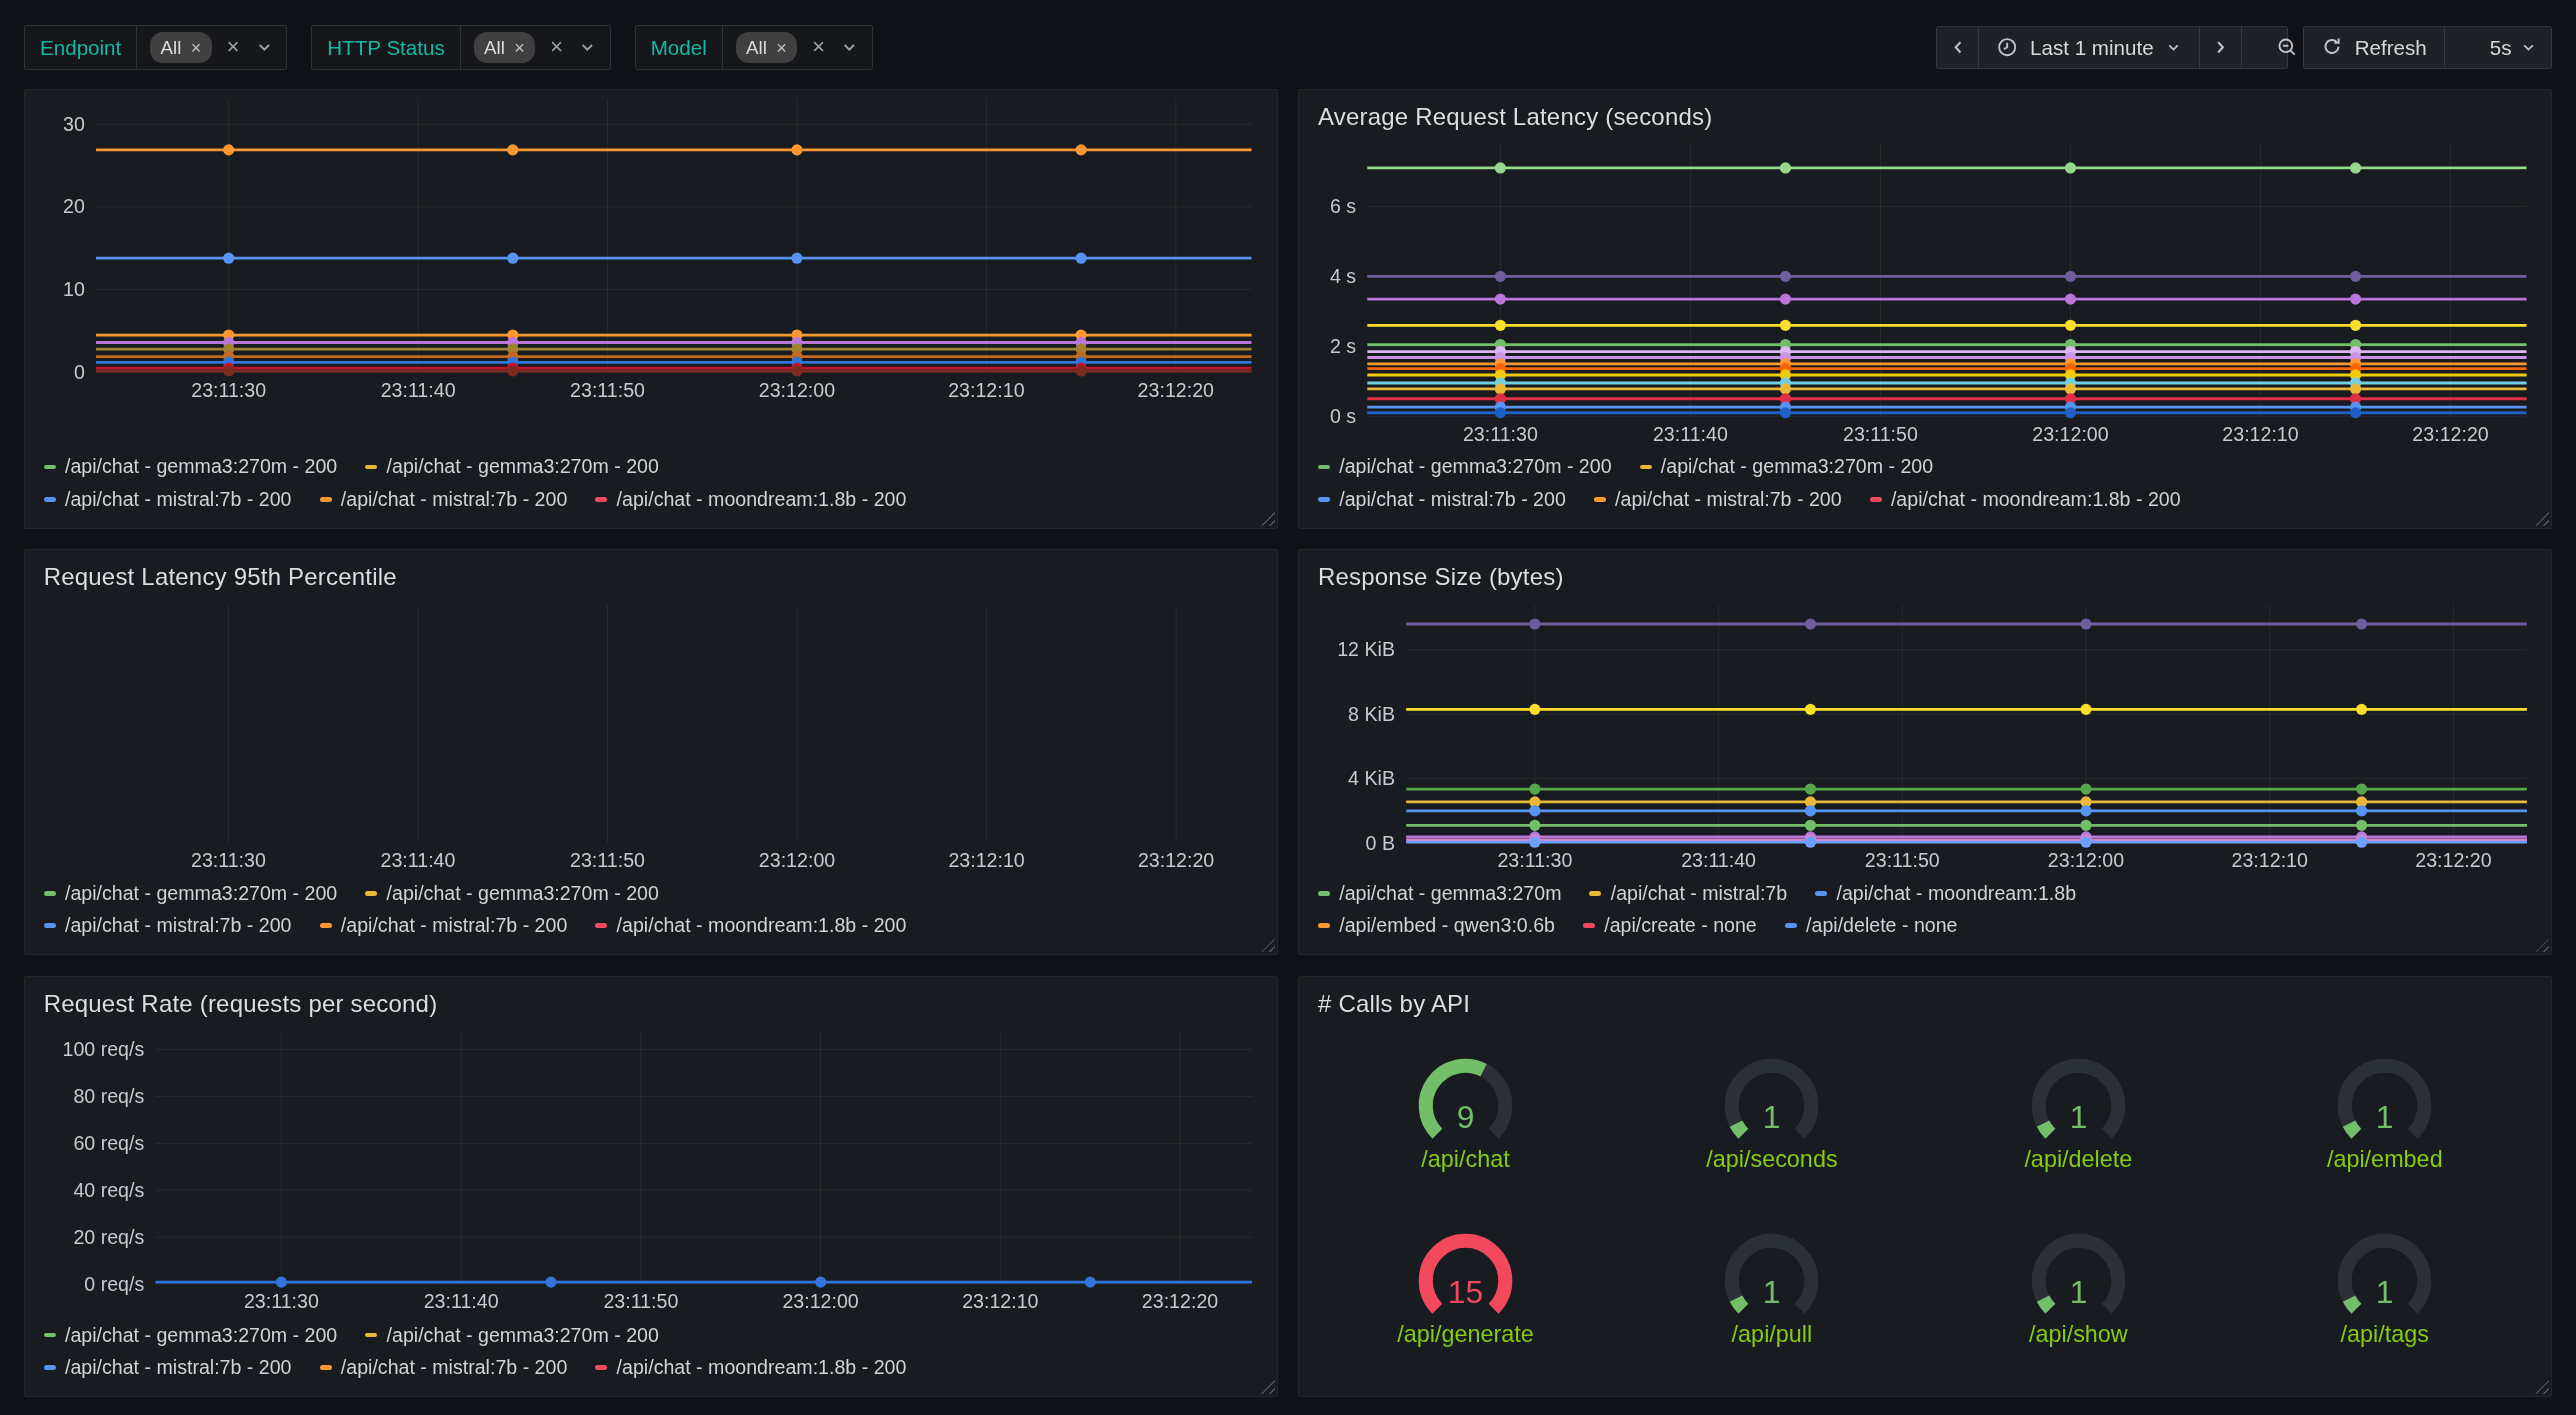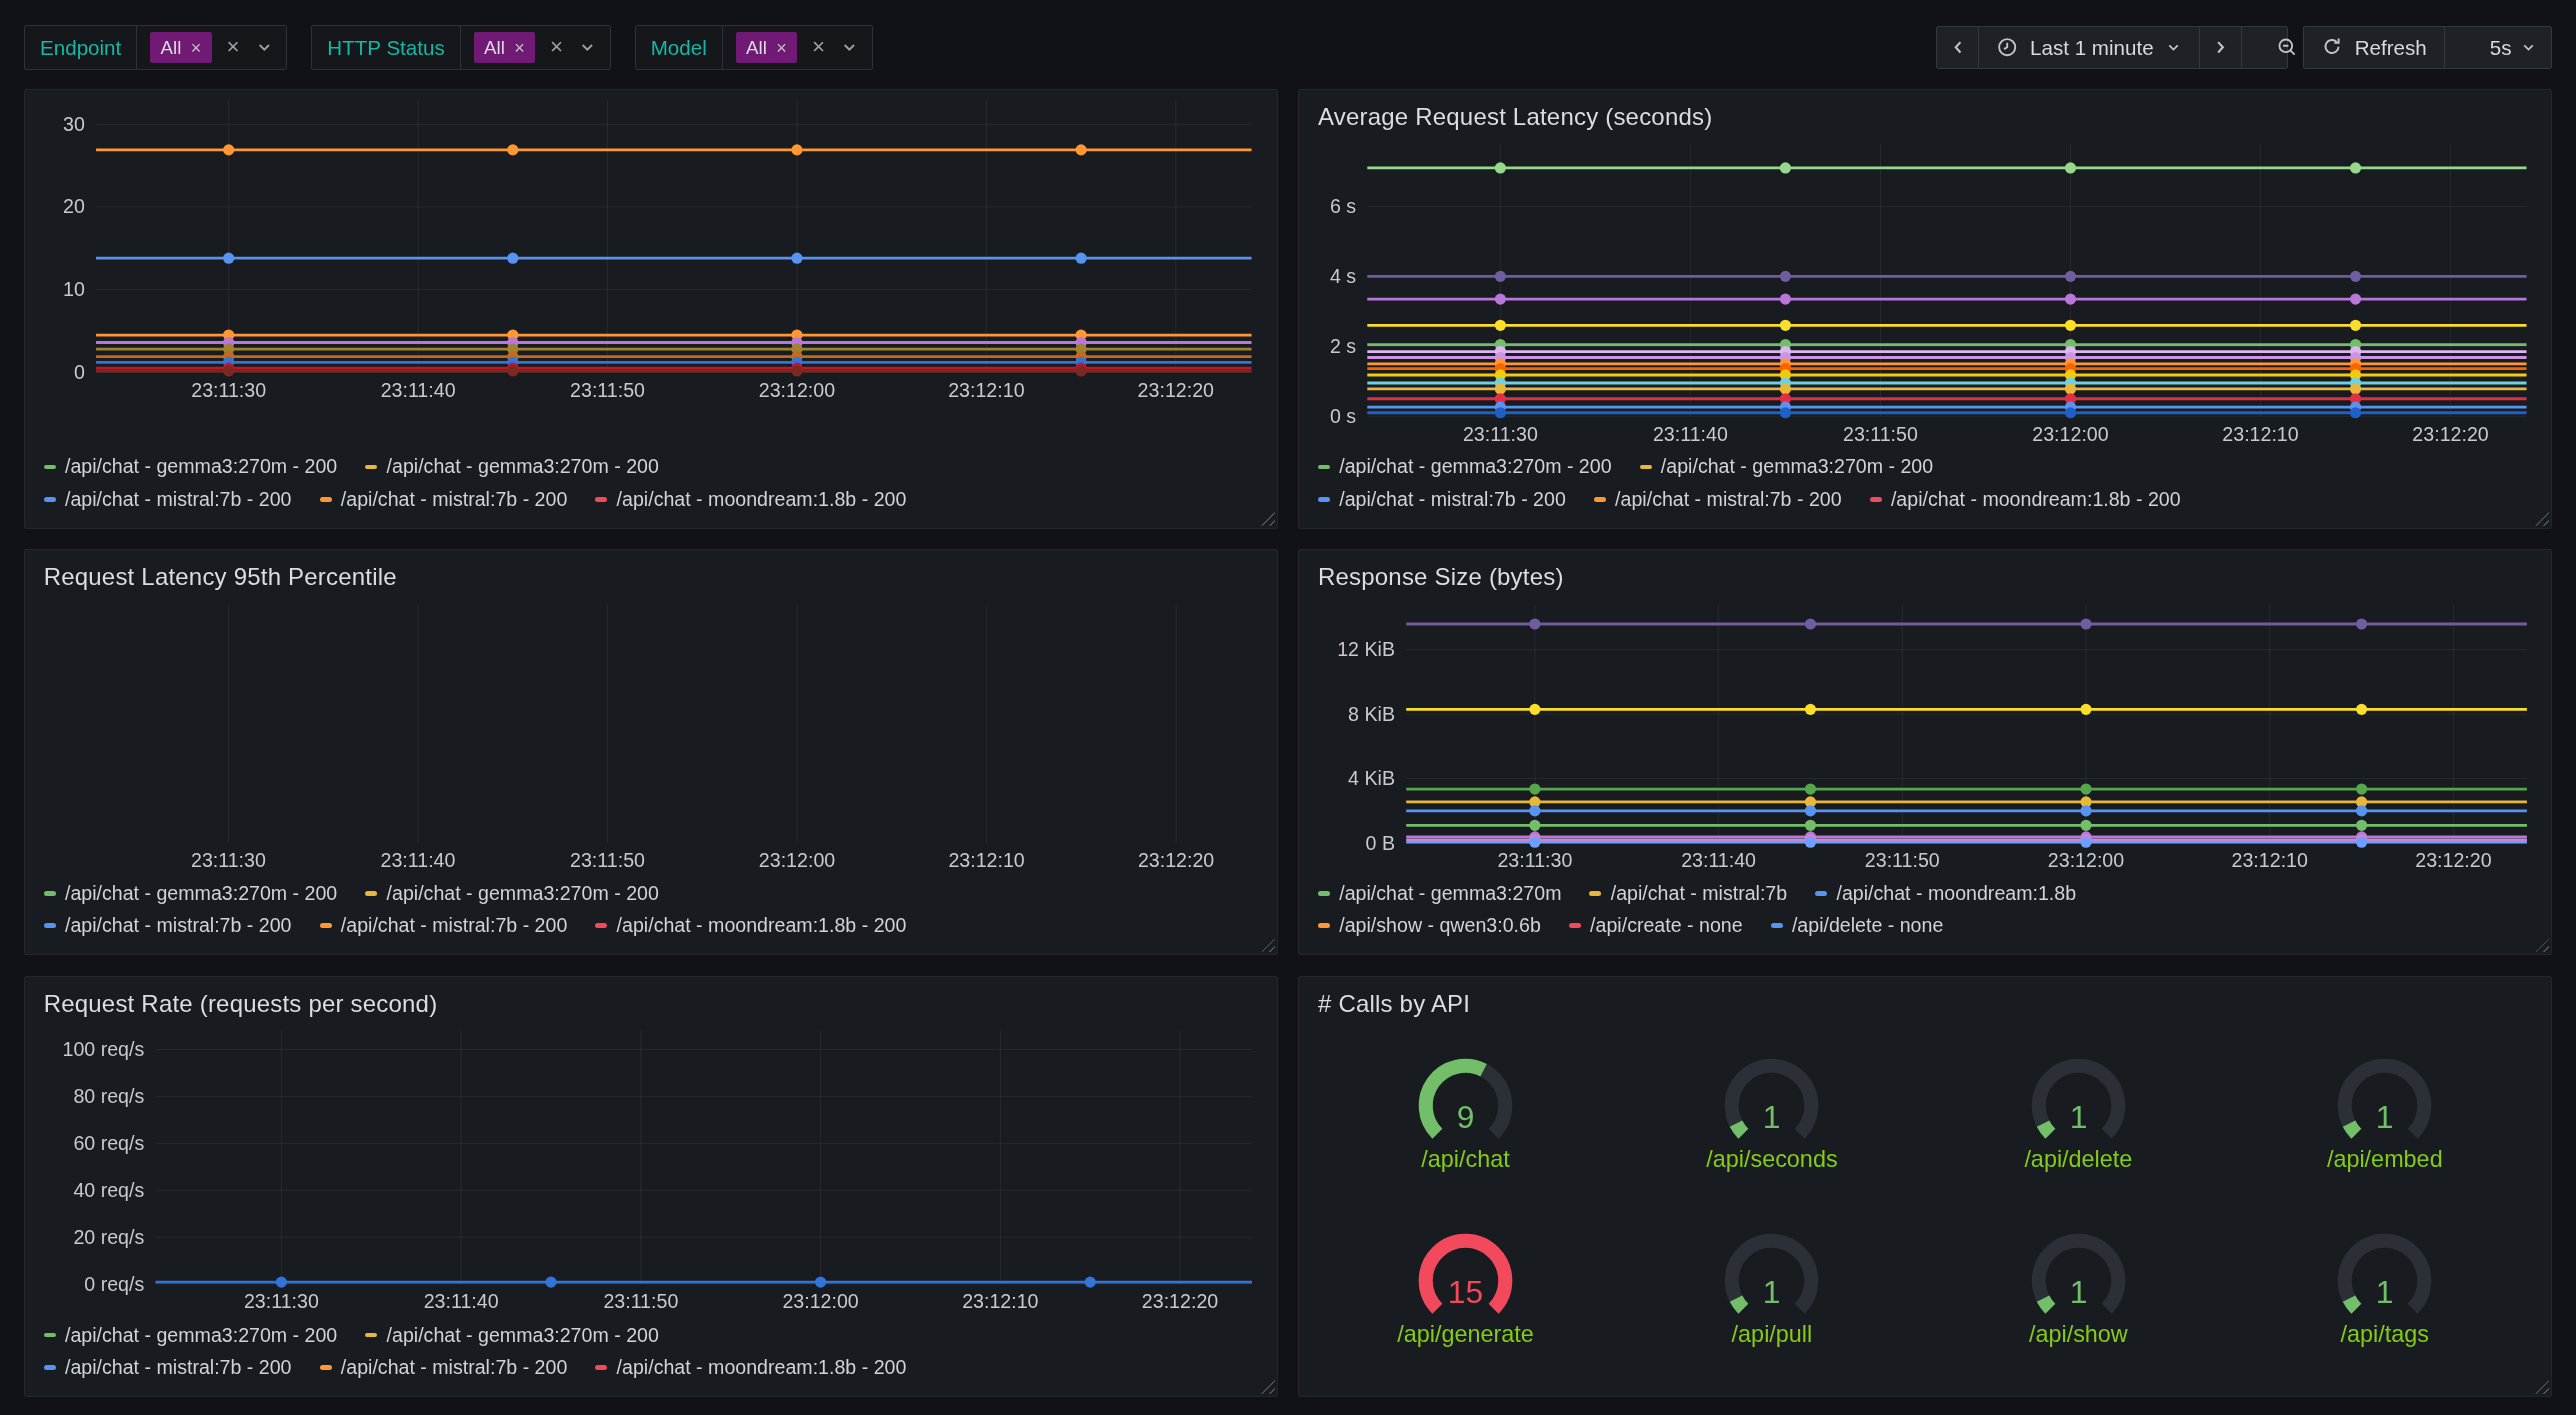--- a/index.html
+++ b/index.html
@@ -8,21 +8,21 @@
     background:#111217;color:#d8d9dd;
     font-family:"Liberation Sans",sans-serif;
     -webkit-font-smoothing:antialiased;
   }
   
   .topbar{display:flex;justify-content:space-between;align-items:center;padding:25px 24px 0 24px;}
   .filters{display:flex;gap:24px;}
   .filter{display:flex;align-items:stretch;height:43px;background:#15171b;border:0.9px solid #2e3138;border-radius:1.9px;}
   .filter-label{display:flex;align-items:center;padding:0 15px;font-size:20.6px;color:#14b8a6;border-right:0.9px solid #2e3138;white-space:nowrap;}
   .filter-value{display:flex;align-items:center;gap:15px;padding:0 13px;}
-  .chip{display:inline-flex;align-items:center;gap:9.3px;background:#701a75;border-radius:2px;padding:4.7px 10.3px;font-size:18.7px;color:#dcdde1;cursor:pointer;}
+  .chip{display:inline-flex;align-items:center;gap:9.3px;background:#404040;border-radius:13px;padding:4.7px 10.3px;font-size:18.7px;color:#dcdde1;cursor:pointer;}
   .chipx{color:#c3c4ca;font-size:18px;line-height:1;}
   .clearx{color:#9fa1a8;font-size:22.4px;line-height:1;cursor:pointer;}
   .icon{display:inline-flex;align-items:center;justify-content:center;}
   .icon svg{display:block;}
   .timebar{display:flex;gap:15px;align-items:center;}
   .btn-group{display:flex;justify-content:flex-end;}
   .btn{display:inline-flex;align-items:center;justify-content:center;height:43px;background:#1e2126;border:0.9px solid #35383f;color:#d8d9dd;font-size:20.6px;font-family:inherit;cursor:pointer;padding:0;border-radius:0;}
   .btn+.btn{margin-left:-0.9px;}
   .btn-group .btn:first-child{border-radius:1.9px 0 0 1.9px;}
   .btn-group .btn:last-child{border-radius:0 1.9px 1.9px 0;padding-left:45px;}
@@ -525,21 +525,21 @@
             <span class="legend-label">/api/chat - mistral:7b</span>
           </div>
           <div class="legend-item">
             <span class="pill" style="background: rgb(87, 148, 242);"></span>
             <span class="legend-label">/api/chat - moondream:1.8b</span>
           </div>
         </div>
         <div class="legend-row">
           <div class="legend-item">
             <span class="pill" style="background: rgb(255, 152, 48);"></span>
-            <span class="legend-label">/api/show - qwen3:0.6b</span>
+            <span class="legend-label">/api/embed - qwen3:0.6b</span>
           </div>
           <div class="legend-item">
             <span class="pill" style="background: rgb(242, 73, 92);"></span>
             <span class="legend-label">/api/create - none</span>
           </div>
           <div class="legend-item">
             <span class="pill" style="background: rgb(87, 148, 242);"></span>
             <span class="legend-label">/api/delete - none</span>
           </div>
         </div>

